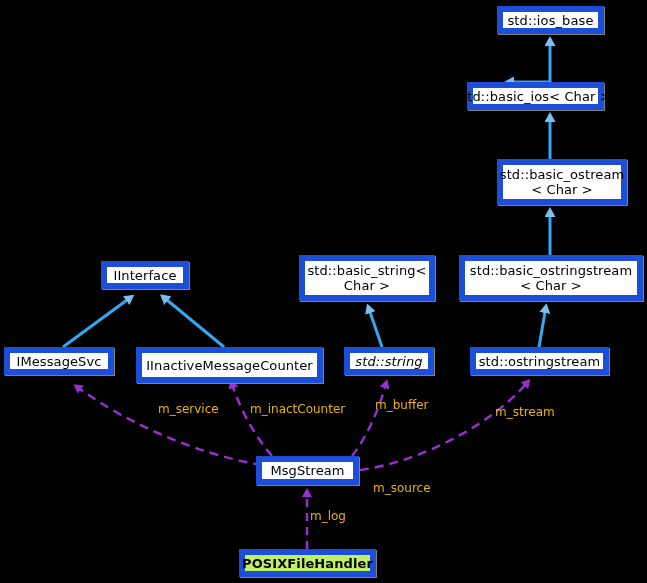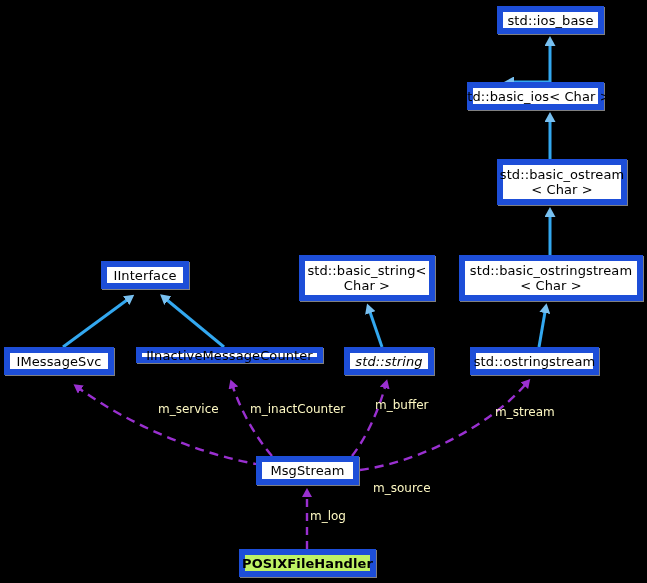--- a/index.html
+++ b/index.html
@@ -37,21 +37,21 @@
     justify-content: center;
     white-space: pre;
     letter-spacing: 0.1px;
   }
   .node.filled {
     background: #bef264;
     font-weight: bold;
   }
   .edge-label {
     position: absolute;
-    color: #fef9c3;
+    color: #eab308;
     font-size: 12px;
     line-height: 14px;
     white-space: pre;
     text-align: center;
     font-family: "DejaVu Sans", sans-serif;
   }
 </style>
 </head>
 <body>
 
@@ -95,32 +95,32 @@
   <div class="node" style="left:497px;top:6px;width:107px;height:28px;">std::ios_base</div>
 
   <div class="node" style="left:467px;top:82px;width:137px;height:28px;">std::basic_ios&lt; Char &gt;</div>
 
   <div class="node" style="left:477px;top:159px;width:130px;height:46px;margin-left:20px;">std::basic_ostream
 &lt; Char &gt;</div>
 
   <div class="node" style="left:459px;top:255px;width:184px;height:46px;">std::basic_ostringstream
 &lt; Char &gt;</div>
 
-  <div class="node" style="left:470px;top:347px;width:129px;height:28px;">std::ostringstream</div>
+  <div class="node" style="left:470px;top:347px;width:139px;height:28px;">std::ostringstream</div>
 
   <div class="node" style="left:299px;top:255px;width:136px;height:46px;">std::basic_string&lt;
 Char &gt;</div>
 
   <div class="node" style="left:344px;top:347px;width:90px;height:28px;font-style:italic;">std::string</div>
 
   <div class="node" style="left:101px;top:261px;width:88px;height:28px;">IInterface</div>
 
   <div class="node" style="left:4px;top:347px;width:110px;height:28px;">IMessageSvc</div>
 
-  <div class="node" style="left:136px;top:347px;width:187px;height:16px;">IInactiveMessageCounter</div>
+  <div class="node" style="left:136px;top:347px;width:187px;height:36px;">IInactiveMessageCounter</div>
 
   <div class="node" style="left:256px;top:456px;width:103px;height:29px;text-align:center;">MsgStream</div>
 
   <div class="node filled" style="left:239px;top:549px;width:137px;height:28px;">POSIXFileHandler</div>
 
   <div class="edge-label" style="left:158px;top:402px;">m_service</div>
 
   <div class="edge-label" style="left:250px;top:402px;">m_inactCounter</div>
 
   <div class="edge-label" style="left:375px;top:398px;">m_buffer</div>

